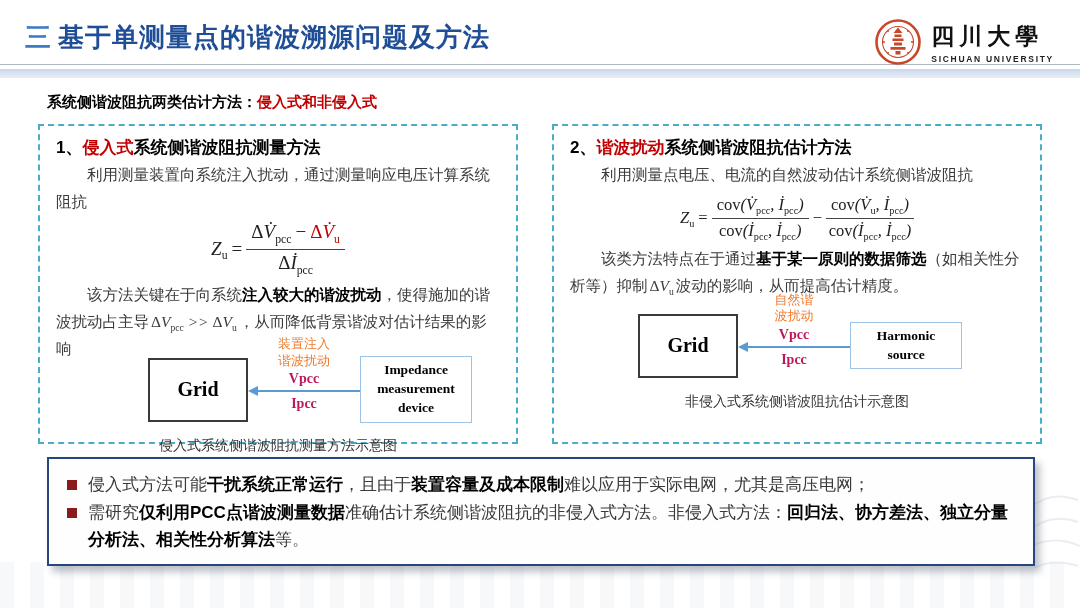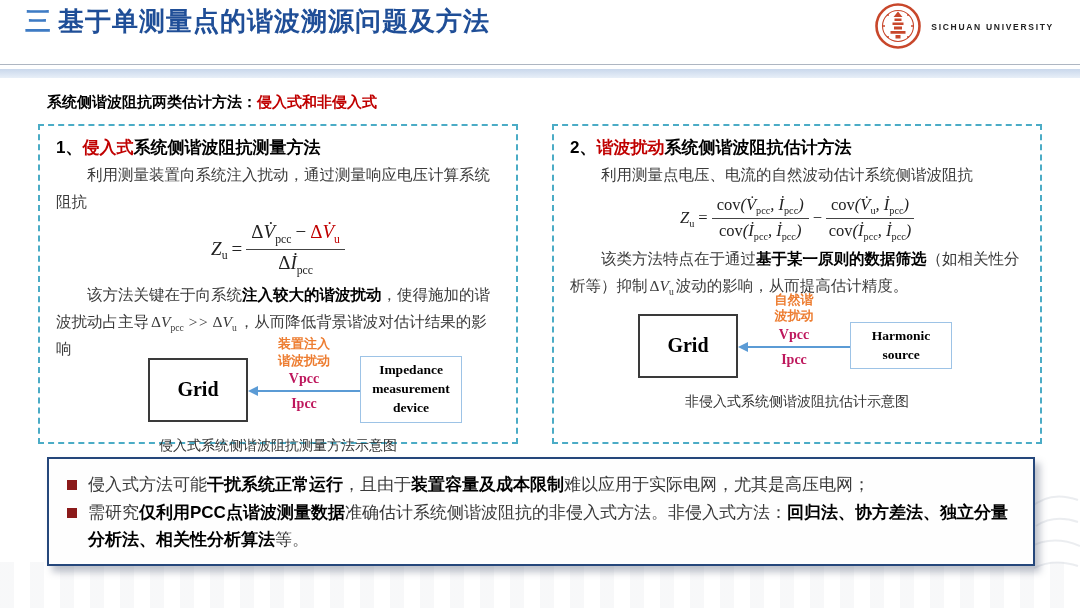--- a/index.html
+++ b/index.html
@@ -3,21 +3,21 @@
 <meta charset="utf-8">
 <style>
   * { margin:0; padding:0; box-sizing:border-box; }
   html,body { background:#e9e9e9; }
   .slide {
     position:relative; width:1080px; height:608px; background:#ffffff;
     font-family:"Liberation Sans", sans-serif; color:#333; overflow:hidden;
     margin:0 auto;
   }
   
-  .title-row { display:flex; justify-content:space-between; align-items:flex-start; padding:4px 26px 0 25px; height:62px; }
+  .title-row { display:flex; justify-content:space-between; align-items:flex-start; padding:20px 26px 0 25px; height:62px; }
   h1.page-title { font-size:26px; font-weight:bold; letter-spacing:1px; color:#1F4E97; white-space:nowrap; }
   h1.page-title .tpre { color:#3E7BC4; margin-right:6px; }
   .logo { display:flex; align-items:center; gap:9px; margin-top:-2px; }
   .logo-seal { width:48px; height:48px; flex:none; }
   .logo-cn { font-family:"DejaVu Serif", serif; font-size:23px; font-weight:bold; color:#111; letter-spacing:5px; white-space:nowrap; }
   .logo-en { font-size:8.5px; font-weight:bold; letter-spacing:1.7px; color:#222; margin-top:2px; white-space:nowrap; }
   .divider { height:1px; background:#AEB6C2; margin-top:2px; }
   .band { height:9px; background:linear-gradient(180deg,#C9D8EC,#E8EFF8); margin-top:4px; }
   
   .subtitle { margin:15px 0 0 47px; font-size:15px; font-weight:bold; color:#000; }
@@ -50,23 +50,23 @@
   .d2 { margin:2px 0 0 68px; }
   .gridbox { width:100px; height:64px; border:2px solid #3a3a3a; background:#fff; display:flex; align-items:center; justify-content:center;
              font-family:"Liberation Serif", serif; font-weight:bold; font-size:20px; color:#000; flex:none; }
   .dmid { width:112px; position:relative; height:100%; flex:none; }
   .aline { position:absolute; left:9px; right:0; top:50%; height:2px; background:#5B9BD5; }
   .ahead { position:absolute; left:-9px; top:-4px; width:0; height:0;
            border-top:5px solid transparent; border-bottom:5px solid transparent; border-right:10px solid #5B9BD5; }
   .vlab, .ilab { position:absolute; left:50%; transform:translateX(-50%); font-family:"Liberation Serif", serif; font-weight:bold; font-size:14px; color:#be185d; white-space:nowrap; }
   .vlab { bottom:calc(50% + 3px); }
   .ilab { top:calc(50% + 6px); }
-  .inj { position:absolute; left:50%; transform:translateX(-50%); bottom:calc(50% + 21px); color:#ED7D31; font-size:13px; font-weight:bold;
+  .inj { position:absolute; left:50%; transform:translateX(-50%); bottom:calc(50% + 21px); color:#ED7D31; font-size:13px; font-weight:normal;
          line-height:1.25; white-space:pre-line; text-align:right; }
-  .devbox { width:102px; border:1.5px solid #9DC3E6; background:#fff; padding:4px 6px; text-align:center;
+  .devbox { width:112px; border:1.5px solid #9DC3E6; background:#fff; padding:4px 6px; text-align:center;
             font-family:"Liberation Serif", serif; font-weight:bold; font-size:13.5px; line-height:1.4; color:#000; flex:none; }
   .caption { text-align:center; font-size:14px; color:#333; margin-top:4px;font-family:Liberation Serif, serif; }
   
   .summary { margin:13px 45px 0 47px; border:2.5px solid #25477B; background:#fefefe;
              box-shadow:5px 6px 7px rgba(110,120,140,0.45); padding:12px 18px 10px 18px; position:relative; z-index:2; }
   .bullet-row { display:flex; gap:11px; font-size:17px; line-height:1.62; color:#3A3A3A; }
   .bullet-sq { width:10px; height:10px; background:#8B1A1A; margin-top:9px; flex:none; }
   
   .watermark { position:absolute; left:0; bottom:0; width:100%; height:46px; z-index:1;
                background:repeating-linear-gradient(90deg, rgba(180,186,196,0.10) 0 14px, rgba(255,255,255,0) 14px 30px); }
@@ -86,20 +86,21 @@
           <circle cx="24" cy="24" r="15.5" fill="none" stroke="#C8472B" stroke-width="1.1"></circle>
           <path fill="#C8472B" d="M24 9.5 l4.5 5.5 h-9 z M20.5 16.5 h7 v2.6 h-7 z M18.5 20.5 h11 v2.6 h-11 z M20 24.5 h8 v3 h-8 z M16.5 29 h15 v2.8 h-15 z M21.5 33 h5 v3.5 h-5 z"></path>
           <circle cx="10" cy="24" r="1" fill="#C8472B"></circle>
             <circle cx="38" cy="24" r="1" fill="#C8472B"></circle>
           <circle cx="14" cy="13" r="1" fill="#C8472B"></circle>
             <circle cx="34" cy="13" r="1" fill="#C8472B"></circle>
           <circle cx="14" cy="35" r="1" fill="#C8472B"></circle>
             <circle cx="34" cy="35" r="1" fill="#C8472B"></circle>
         </svg>
         <div class="logo-text">
+          <div class="logo-cn">四川大學</div>
           <div class="logo-en">SICHUAN UNIVERSITY</div>
         </div>
       </div>
     </div>
     <div class="divider"></div>
     <div class="band"></div>
   </header>
 
   <div class="subtitle"><span class="b">系统侧谐波阻抗两类估计方法：</span><span class="b c-red">侵入式和非侵入式</span></div>
 

